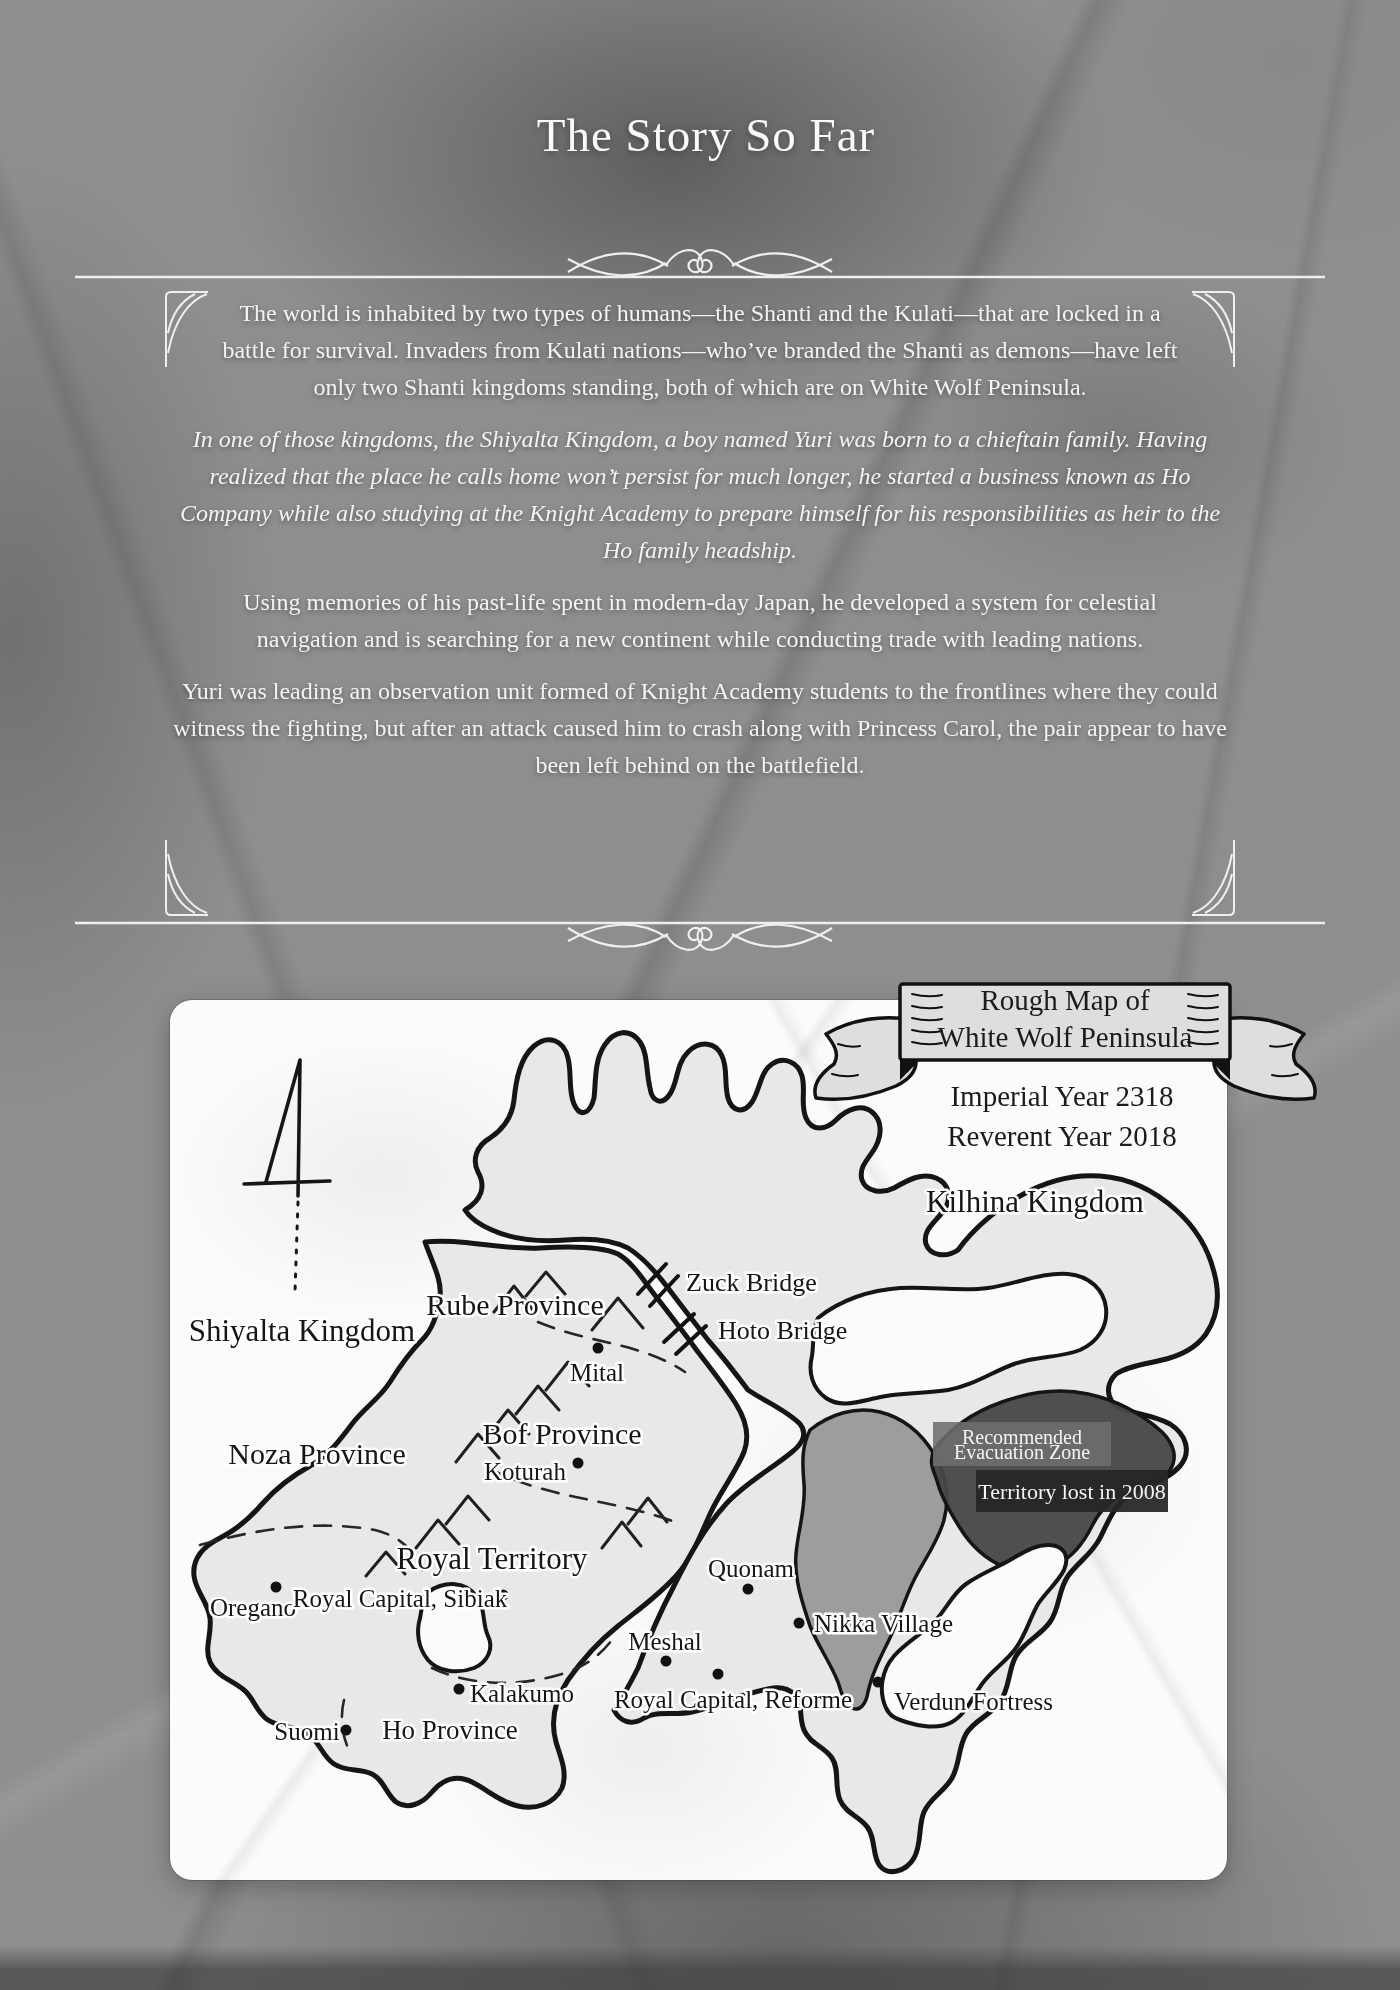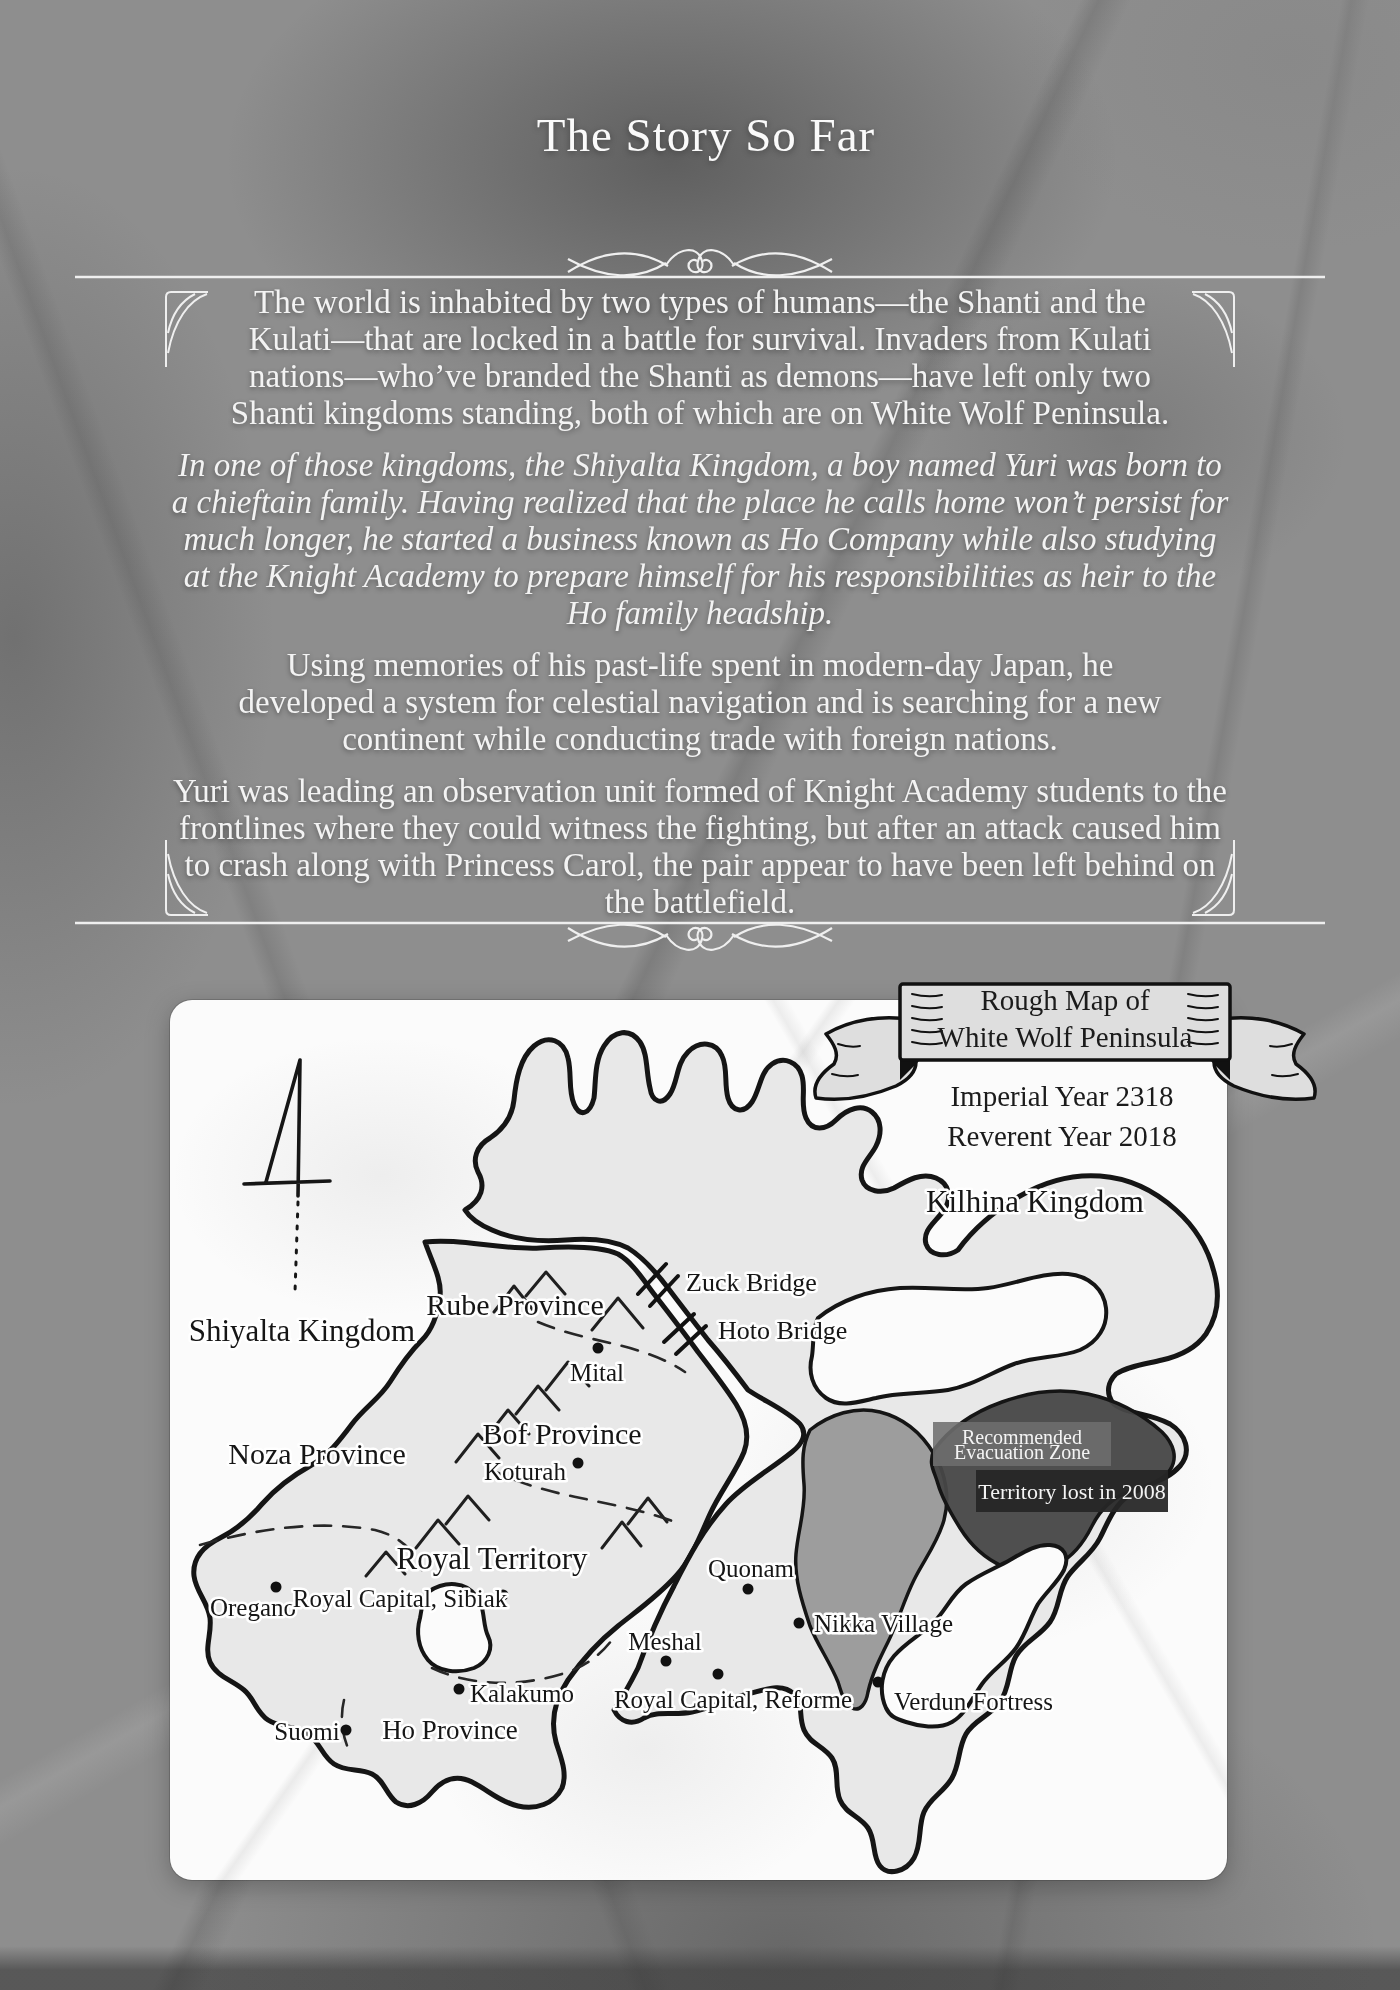--- a/index.html
+++ b/index.html
@@ -39,21 +39,21 @@
 
   .corner{position:absolute;width:46px;height:80px;}
   .corner svg{display:block;}
   .corner.tl{left:163px;top:289px;}
   .corner.tr{left:1191px;top:289px;transform:scaleX(-1);}
   .corner.bl{left:163px;top:838px;transform:scaleY(-1);}
   .corner.br{left:1191px;top:838px;transform:scale(-1,-1);}
 
   .story{position:absolute;top:284px;left:170px;width:1060px;color:#f3f3f3;
          text-shadow:0 2px 5px rgba(0,0,0,.38);}
-  .story p{margin:0 auto 15px auto;text-align:center;font-size:33px;line-height:37px;}
+  .story p{margin:11px auto 15px auto;text-align:center;font-size:24px;line-height:37px;}
   .story p.p0{max-width:962px;}
   .story p.p1{max-width:1072px;font-style:italic;}
   .story p.p2{max-width:930px;}
   .story p.p3{max-width:1030px;}
   .story p.p4{max-width:1058px;}
 
   .map-panel{
     position:absolute;left:170px;top:1000px;width:1057px;height:880px;
     background-color:var(--sea);
     background-image:
@@ -133,21 +133,21 @@
     <svg width="46" height="80" viewBox="0 0 46 80" fill="none" stroke="#efefef" stroke-width="2">
       <path d="M 3,78 L 3,8 Q 3,3 8,3 L 45,3"></path>
       <path d="M 44,5 C 26,11 11,32 5,64"></path>
       <path d="M 32,5 C 18,12 9,25 5,44"></path>
     </svg>
   </span>
 
   <div class="story">
     <p class="p0">The world is inhabited by two types of humans—the Shanti and the Kulati—that are locked in a battle for survival. Invaders from Kulati nations—who’ve branded the Shanti as demons—have left only two Shanti kingdoms standing, both of which are on White Wolf Peninsula.</p>
     <p class="p1">In one of those kingdoms, the Shiyalta Kingdom, a boy named Yuri was born to a chieftain family. Having realized that the place he calls home won’t persist for much longer, he started a business known as Ho Company while also studying at the Knight Academy to prepare himself for his responsibilities as heir to the Ho family headship.</p>
-    <p class="p2">Using memories of his past-life spent in modern-day Japan, he developed a system for celestial navigation and is searching for a new continent while conducting trade with foreign nations.</p>
+    <p class="p2">Using memories of his past-life spent in modern-day Japan, he developed a system for celestial navigation and is searching for a new continent while conducting trade with leading nations.</p>
     <p class="p4">Yuri was leading an observation unit formed of Knight Academy students to the frontlines where they could witness the fighting, but after an attack caused him to crash along with Princess Carol, the pair appear to have been left behind on the battlefield.</p>
   </div>
 
   <div class="divider bottom">
     <svg width="1250" height="46" viewBox="0 0 1250 46">
       <line x1="0" y1="44" x2="1250" y2="44" stroke="#efefef" stroke-width="2.5"></line>
       <g transform="translate(625,42)" stroke="#efefef" stroke-width="2.2" fill="none">
         <path d="M -132,-3 C -96,-26 -62,-27 -32,-9"></path>
         <path d="M -132,-16 C -96,4 -62,6 -34,-12"></path>
         <path d="M -34,-10 C -22,-28 -2,-30 2,-14 C 5,-3 -7,1 -11,-7 C -13,-13 -7,-17 -3,-14"></path>

